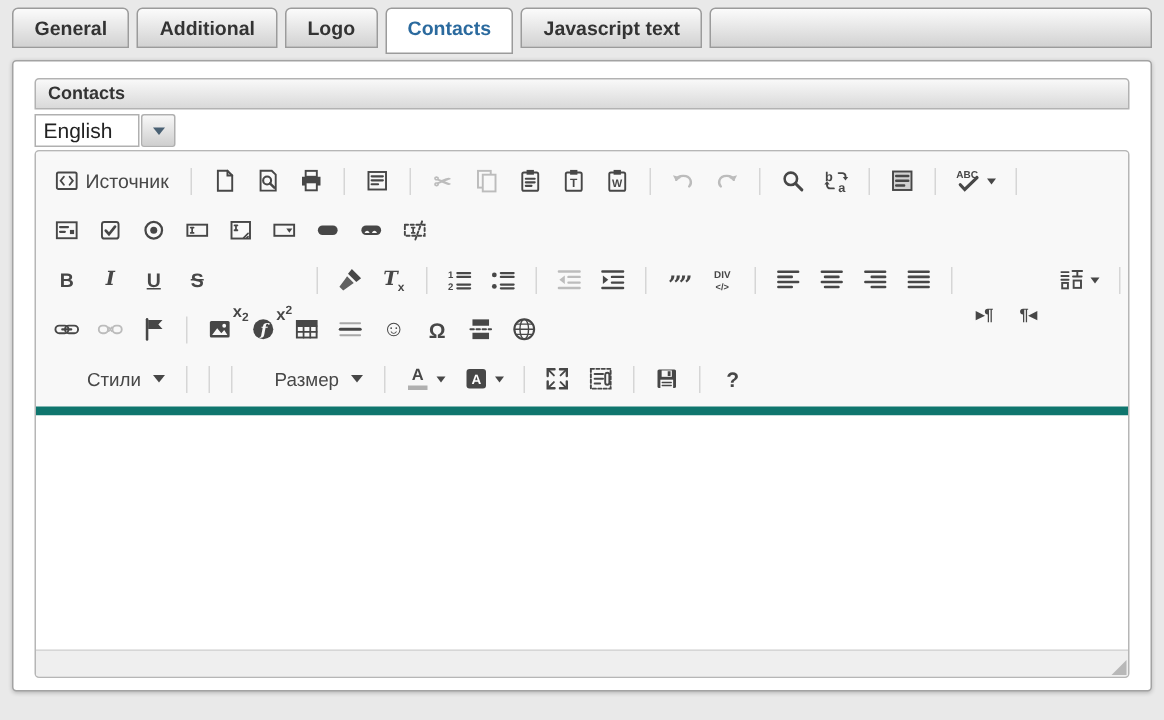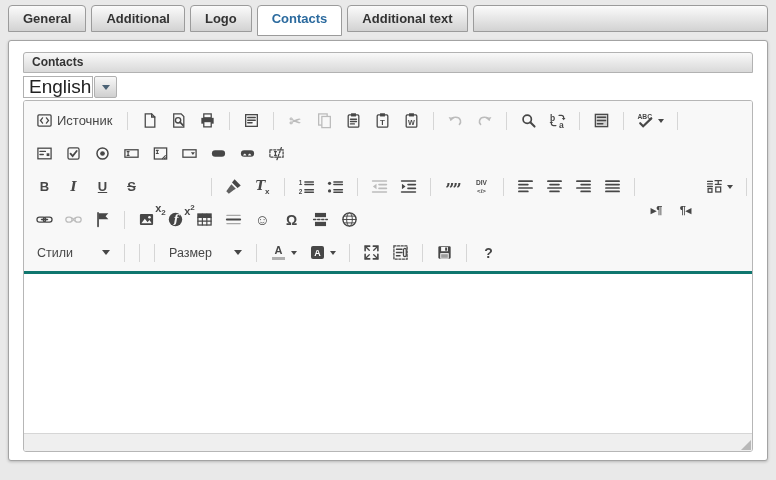--- a/index.html
+++ b/index.html
@@ -33,47 +33,47 @@
   }
   .phead{
     height:21px;line-height:19px;box-sizing:border-box;padding:0 8px;
     background:linear-gradient(#f9f9f9,#d9d9d9);
     border:1px solid #b2b2b2;border-radius:3px 3px 0 0;
     font-size:12px;font-weight:bold;color:#333;
   }
   .langrow{display:flex;margin:3px 0 0;height:22px;}
   .langbox{
     width:70px;box-sizing:border-box;border:1px solid #b0b0b0;background:#fff;
-    font-size:19px;line-height:20px;padding:0 5px;color:#222;cursor:pointer;
+    font-size:14px;line-height:20px;padding:0 5px;color:#222;cursor:pointer;
   }
   .langtrigger{
     width:23px;margin-left:1px;box-sizing:border-box;border:1px solid #b0b0b0;border-radius:2px;
     background:linear-gradient(#f8f8f8,#cfcfcf);
     display:flex;align-items:center;justify-content:center;cursor:pointer;
   }
   .tri{width:0;height:0;border-left:4px solid transparent;border-right:4px solid transparent;border-top:5px solid #4a6174;}
 
   
   .cke{
     margin-top:2px;height:352px;box-sizing:border-box;
     border:1px solid var(--editor-border,#b6b6b6);border-radius:3px;
     display:flex;flex-direction:column;overflow:hidden;background:#fff;
   }
-  .cke_top{background:#f8f8f8;border-bottom:3px solid #0f766e;padding:3px 6px 2px;}
+  .cke_top{background:#f8f8f8;border-bottom:6px solid #0f766e;padding:3px 6px 2px;}
   .cke_row{display:flex;align-items:center;height:33px;}
   .cke_btn{
     display:inline-flex;align-items:center;padding:4px;margin:0 2px;border-radius:2px;
     color:var(--icon,#474747);cursor:pointer;flex:0 0 auto;
   }
   .cke_btn.disabled{color:var(--icon-disabled,#bcbcbc);cursor:default;}
   .cicon{width:17px;height:17px;display:inline-flex;align-items:center;justify-content:center;overflow:visible;}
   .blabel{margin:0 1px 0 4px;font-size:13px;}
   .barrow{width:0;height:0;border-left:3.5px solid transparent;border-right:3.5px solid transparent;border-top:4px solid currentColor;margin-left:4px;}
   .cke_sep{width:1px;height:18px;background:#d6d6d6;margin:0 7px;flex:0 0 auto;}
-  .cke_combo{display:inline-flex;align-items:center;padding:3px 5px;margin:0 2px;color:var(--icon,#474747);cursor:pointer;border-radius:2px;}
+  .cke_combo{display:inline-flex;align-items:center;padding:3px 5px;margin:0 2px;color:var(--icon,#474747);cursor:pointer;border-radius:2px;text-align:right;}
   .cke_combo.disabled{color:#a9a9a9;cursor:default;}
   .clabel{font-size:12.5px;min-width:57px;}
   .carrow{width:0;height:0;border-left:4px solid transparent;border-right:4px solid transparent;border-top:5px solid currentColor;margin-left:8px;}
   .cke_contents{flex:1;background:#fff;outline:none;}
   .cke_bottom{height:17px;background:#efefef;border-top:1px solid #d6d6d6;position:relative;}
   .resize{position:absolute;right:1px;bottom:1px;width:0;height:0;
     border-left:10px solid transparent;border-bottom:10px solid #a6a6a6;opacity:.75;cursor:se-resize;}
 
   
   .g{font-weight:bold;font-size:13px;line-height:1;}
@@ -97,21 +97,21 @@
 </style>
 </head>
 <body style="background: rgb(233, 233, 233);">
 
 <div class="page">
   <div class="tabbar">
       <div class="tab"><span>General</span></div>
       <div class="tab"><span>Additional</span></div>
       <div class="tab"><span>Logo</span></div>
       <div class="tab active"><span>Contacts</span></div>
-      <div class="tab"><span>Additional text</span></div>
+      <div class="tab"><span>Javascript text</span></div>
       <div class="tab-filler"></div>
     </div>
   <div class="panel">
     <div class="phead">
       <span>Contacts</span>
     </div>
     <div class="langrow">
       <div class="langbox">English</div>
       <div class="langtrigger">
         <span class="tri"></span>

